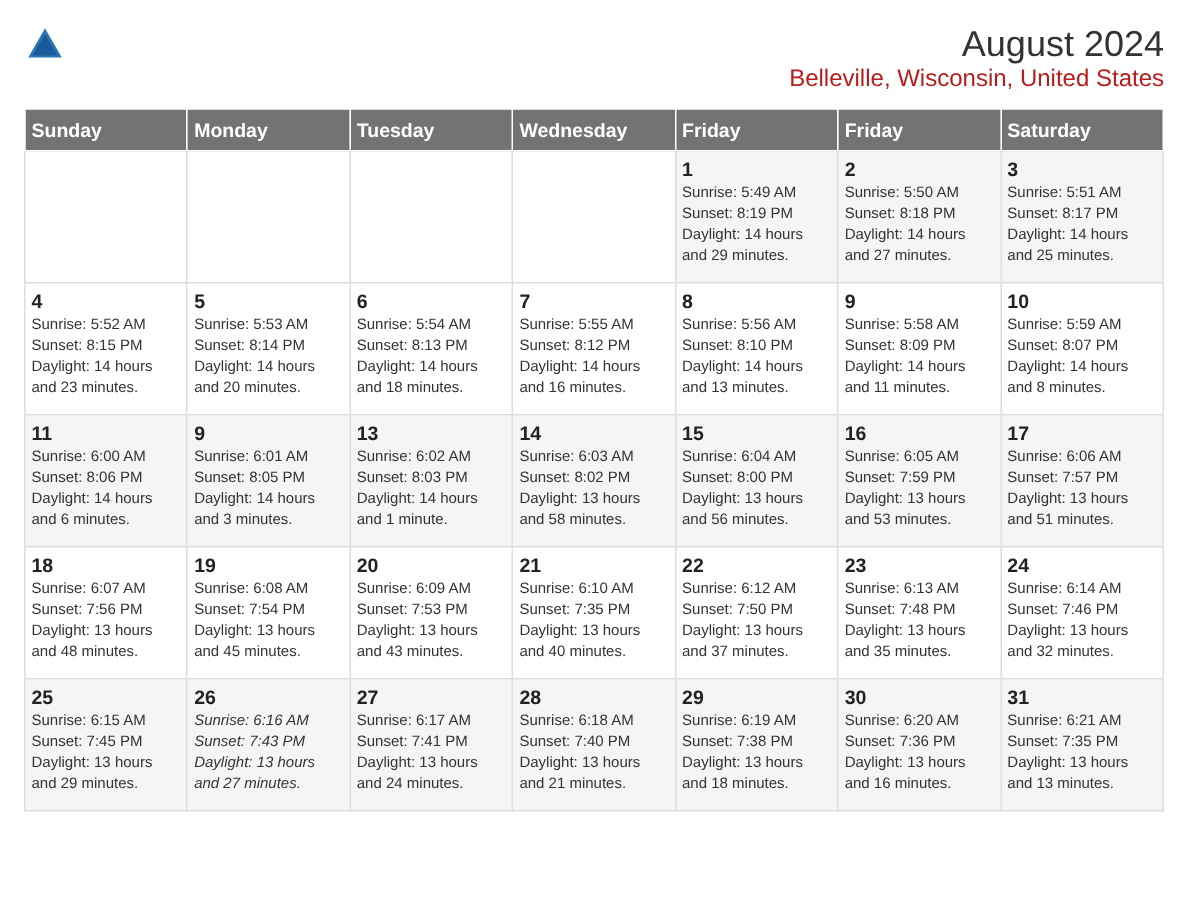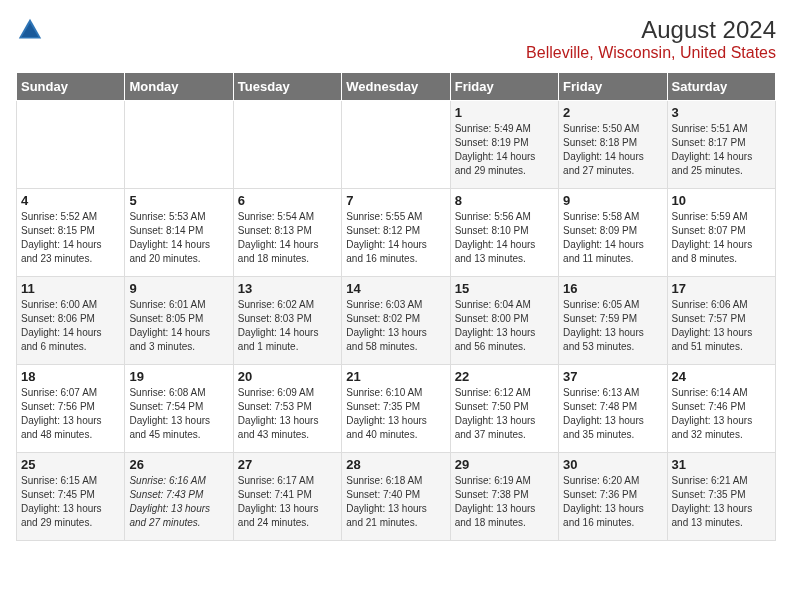--- a/index.html
+++ b/index.html
@@ -282,21 +282,21 @@
 and 40 minutes.</div>
         </td>
         <td>
           <span class="day-number">22</span>
           <div class="day-info" style="white-space: pre-line;">Sunrise: 6:12 AM
 Sunset: 7:50 PM
 Daylight: 13 hours
 and 37 minutes.</div>
         </td>
         <td>
-          <span class="day-number">37</span>
+          <span class="day-number">23</span>
           <div class="day-info" style="white-space: pre-line;">Sunrise: 6:13 AM
 Sunset: 7:48 PM
 Daylight: 13 hours
 and 35 minutes.</div>
         </td>
         <td>
           <span class="day-number">24</span>
           <div class="day-info" style="white-space: pre-line;">Sunrise: 6:14 AM
 Sunset: 7:46 PM
 Daylight: 13 hours

